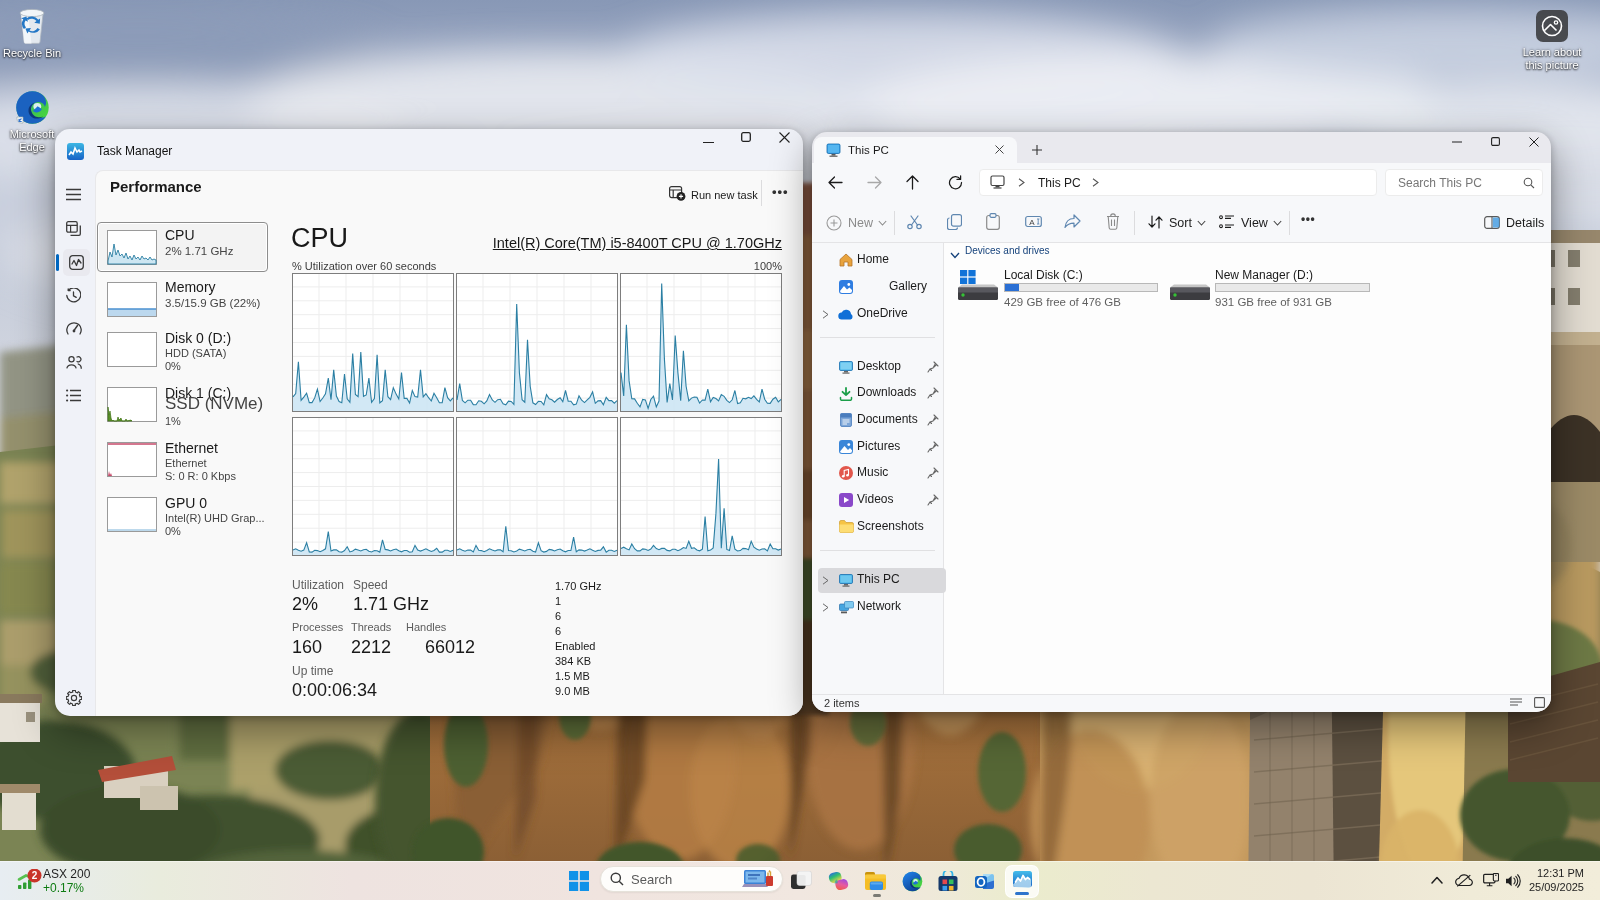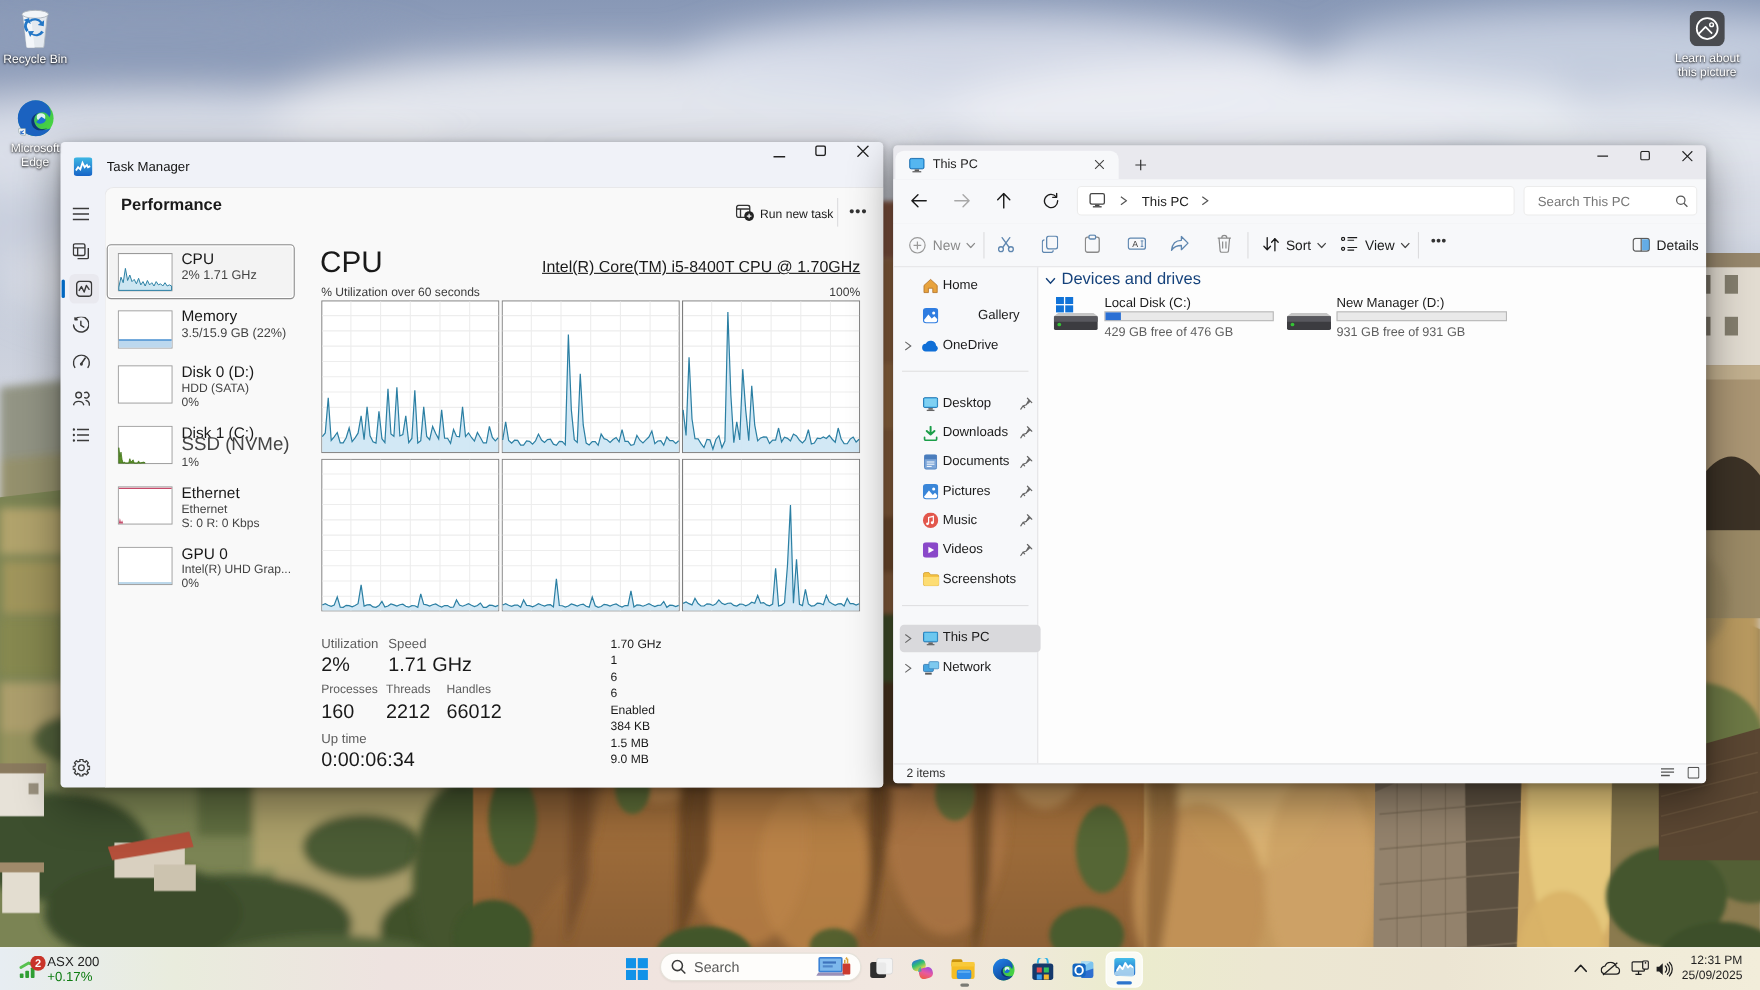--- a/index.html
+++ b/index.html
@@ -1,19 +1,19 @@
 <!DOCTYPE html>
 <html><head>
 <meta charset="utf-8">
 <style>
   * { margin:0; padding:0; box-sizing:border-box; }
   html,body { width:1600px; height:900px; overflow:hidden; font-family:"Liberation Sans",sans-serif; }
   #desk { position:relative; width:1600px; height:900px; background:#9aa6bf; }
   #wall { position:absolute; left:0; top:0; }
-  .win { position:absolute; border-radius:4px; box-shadow:0 14px 40px rgba(0,0,0,.42), 0 2px 8px rgba(0,0,0,.25); }
+  .win { position:absolute; border-radius:15px; box-shadow:0 14px 40px rgba(0,0,0,.42), 0 2px 8px rgba(0,0,0,.25); }
   .dicon { position:absolute; text-align:center; color:#fff; font-size:11px; text-shadow:0 1px 2px rgba(0,0,0,.9),0 0 3px rgba(0,0,0,.6); }
 </style>
 </head>
 <body>
 <div id="desk">
 <svg id="wall" width="1600" height="900" viewBox="0 0 1600 900">
  <defs>
   <linearGradient id="sky" x1="0" y1="0" x2="0" y2="1">
    <stop offset="0" stop-color="#8898b6"></stop>
           <stop offset="0.14" stop-color="#aab4cb"></stop>
@@ -447,21 +447,21 @@
       </svg>
   <div style="position:absolute;left:237px;top:449px;font-size:12px;color:#5d5d5d;">Utilization</div>
   <div style="position:absolute;left:237px;top:465px;font-size:18px;color:#191919;">2%</div>
   <div style="position:absolute;left:298px;top:449px;font-size:12px;color:#5d5d5d;">Speed</div>
   <div style="position:absolute;left:298px;top:465px;font-size:18px;color:#191919;">1.71 GHz</div>
   <div style="position:absolute;left:237px;top:492px;font-size:11px;color:#5d5d5d;">Processes</div>
   <div style="position:absolute;left:237px;top:508px;font-size:18px;color:#191919;">160</div>
   <div style="position:absolute;left:296px;top:492px;font-size:11px;color:#5d5d5d;">Threads</div>
   <div style="position:absolute;left:296px;top:508px;font-size:18px;color:#191919;">2212</div>
   <div style="position:absolute;left:351px;top:492px;font-size:11px;color:#5d5d5d;">Handles</div>
-  <div style="position:absolute;left:351px;top:508px;font-size:18px;color:#191919;">66012</div>
+  <div style="position:absolute;left:370px;top:508px;font-size:18px;color:#191919;">66012</div>
   <div style="position:absolute;left:237px;top:535px;font-size:12px;color:#5d5d5d;">Up time</div>
   <div style="position:absolute;left:237px;top:551px;font-size:18px;color:#191919;">0:00:06:34</div>
   <div style="position:absolute;left:500px;top:450px;font-size:11px;color:#191919;line-height:15px;">1.70 GHz<br>1<br>6<br>6<br>Enabled<br>384 KB<br>1.5 MB<br>9.0 MB</div>
 </div>
 
 <div class="win" id="fe" style="left:812px;top:132px;width:739px;height:580px;background:#e9e9ee;overflow:hidden;">
 
   <div style="position:absolute;left:2px;top:5px;width:203px;height:26px;background:#f7f8fa;border-radius:8px 8px 0 0;"></div>
   <svg style="position:absolute;left:14px;top:11px" width="15" height="14" viewBox="0 0 15 14">
     <rect x="1" y="1" width="13" height="9.5" rx="1.4" fill="#2e9be8" stroke="#1267a8" stroke-width="0.8"></rect>
@@ -678,21 +678,21 @@
       <svg style="position:absolute;left:27px;top:469px" width="15" height="13" viewBox="0 0 15 13">
         <rect x="0.5" y="3" width="9" height="6.5" rx="1" fill="#45a5e0" stroke="#2a6ea8" stroke-width="0.7"></rect>
         <rect x="5.5" y="0.5" width="9" height="6.5" rx="1" fill="#7ec9ef" stroke="#3a85bd" stroke-width="0.7"></rect>
         <rect x="2" y="10.5" width="6" height="1.8" fill="#5a5a5a"></rect>
       </svg>
       <div style="position:absolute;left:45px;top:467px;font-size:12px;color:#1b1b1b;">Network</div>
 
   <svg style="position:absolute;left:138px;top:120px" width="10" height="7" viewBox="0 0 10 7">
         <path d="M1,1 L5,5.5 L9,1" stroke="#15427b" stroke-width="1.3" fill="none"></path>
       </svg>
-  <div style="position:absolute;left:153px;top:113px;font-size:15px;color:#15427b;">Devices and drives</div>
+  <div style="position:absolute;left:153px;top:113px;font-size:10px;color:#15427b;">Devices and drives</div>
   <svg style="position:absolute;left:146px;top:138px" width="40" height="32" viewBox="0 0 40 32">
     <rect x="2" y="0" width="7.2" height="6.4" fill="#1173d8"></rect>
         <rect x="10.4" y="0" width="7.2" height="6.4" fill="#1173d8"></rect>
     <rect x="2" y="7.6" width="7.2" height="6.4" fill="#1173d8"></rect>
         <rect x="10.4" y="7.6" width="7.2" height="6.4" fill="#1173d8"></rect>
     <path d="M0,17.5 L4,14.5 H36 L40,17.5 Z" fill="#c6c6c6"></path>
     <rect x="0" y="17.5" width="40" height="12.5" rx="1.5" fill="#3c3c40"></rect>
     <rect x="0" y="17.5" width="40" height="5" fill="#58585e"></rect>
     <circle cx="5" cy="25" r="1.7" fill="#35c335"></circle>
   </svg>

